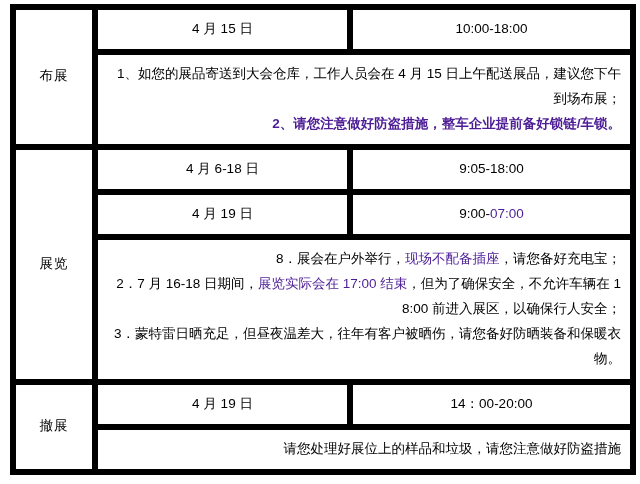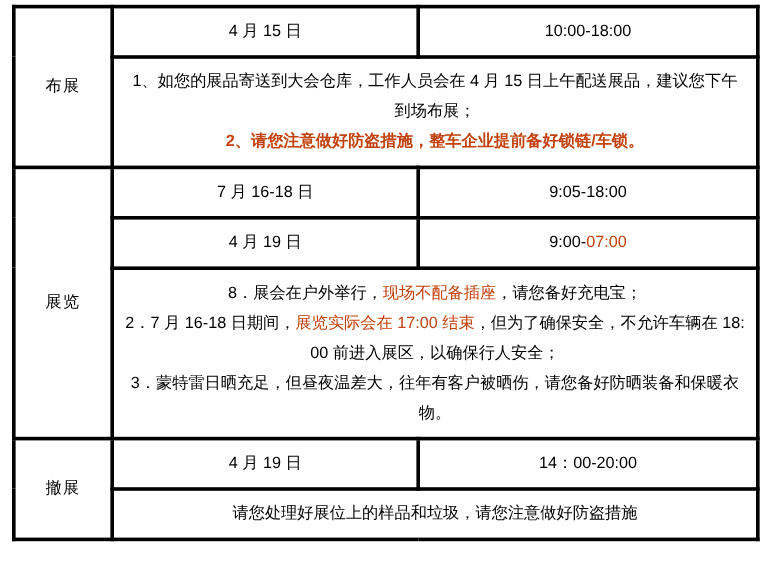--- a/index.html
+++ b/index.html
@@ -21,49 +21,49 @@
     box-sizing: border-box;
   }
   table.schedule {
     border-collapse: collapse;
     table-layout: fixed;
     width: 620px;
     margin: 4px 10px 0 10px;
     border: 1px solid #000;
   }
   table.schedule td {
-    border: 3px solid #000000;
+    border: 6px solid #000000;
     padding: 7px 9px;
     font-size: 13.5px;
     line-height: 1.85;
     vertical-align: middle;
     word-break: break-all;
   }
   col.c-label { width: 82px; }
   col.c-date  { width: 255px; }
   col.c-time  { width: 283px; }
 
   .label-cell {
     text-align: center;
     font-size: 14px;
     letter-spacing: 1px;
   }
   .center {
     text-align: center;
   }
   .note-cell {
-    text-align: center;
+    text-align: right;
     line-height: 2.05;
     padding: 9px 11px 10px 11px;
   }
   .note-line {
     display: block;
   }
   .red {
-    color: #c2410c;
+    color: #4c1d95;
   }
   .bold {
     font-weight: bold;
   }
 </style>
 </head>
 <body>
 
 <div class="sheet">
   <table class="schedule">
@@ -81,21 +81,21 @@
       </tr>
       <tr>
         <td class="note-cell" colspan="2">
           <span class="note-line"><span>1、如您的展品寄送到大会仓库，工作人员会在 4 月 15 日上午配送展品，建议您下午到场布展；</span></span>
           <span class="note-line"><span class="red bold">2、请您注意做好防盗措施，整车企业提前备好锁链/车锁。</span></span>
         </td>
       </tr>
 
       <tr>
         <td class="label-cell" rowspan="3">展览</td>
-        <td class="center">7 月 16-18 日</td>
+        <td class="center">4 月 6-18 日</td>
         <td class="center">9:05-18:00</td>
       </tr>
       <tr>
         <td class="center">4 月 19 日</td>
         <td class="center"><span>9:00-</span><span class="red">07:00</span></td>
       </tr>
       <tr>
         <td class="note-cell" colspan="2">
           <span class="note-line"><span>8．展会在户外举行，</span><span class="red">现场不配备插座</span><span>，请您备好充电宝；</span></span>
           <span class="note-line"><span>2．7 月 16-18 日期间，</span><span class="red">展览实际会在 17:00 结束</span><span>，但为了确保安全，不允许车辆在 18:00 前进入展区，以确保行人安全；</span></span>

